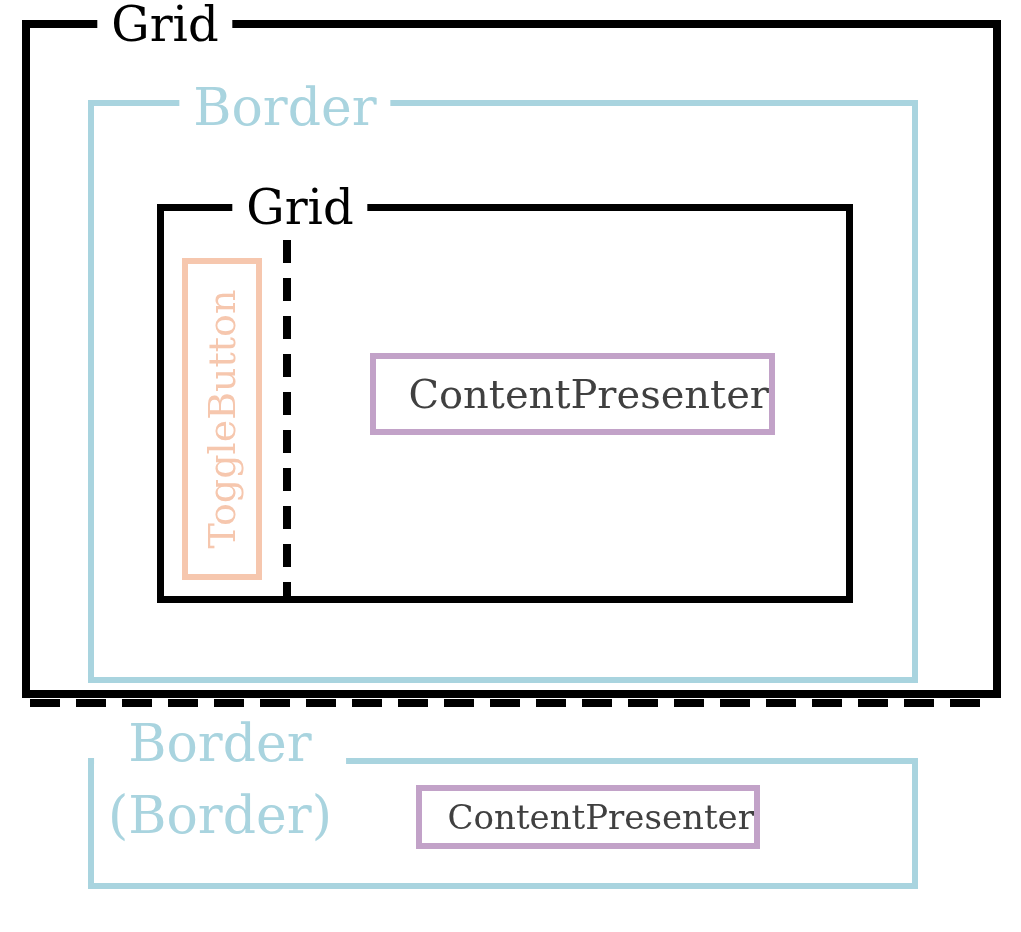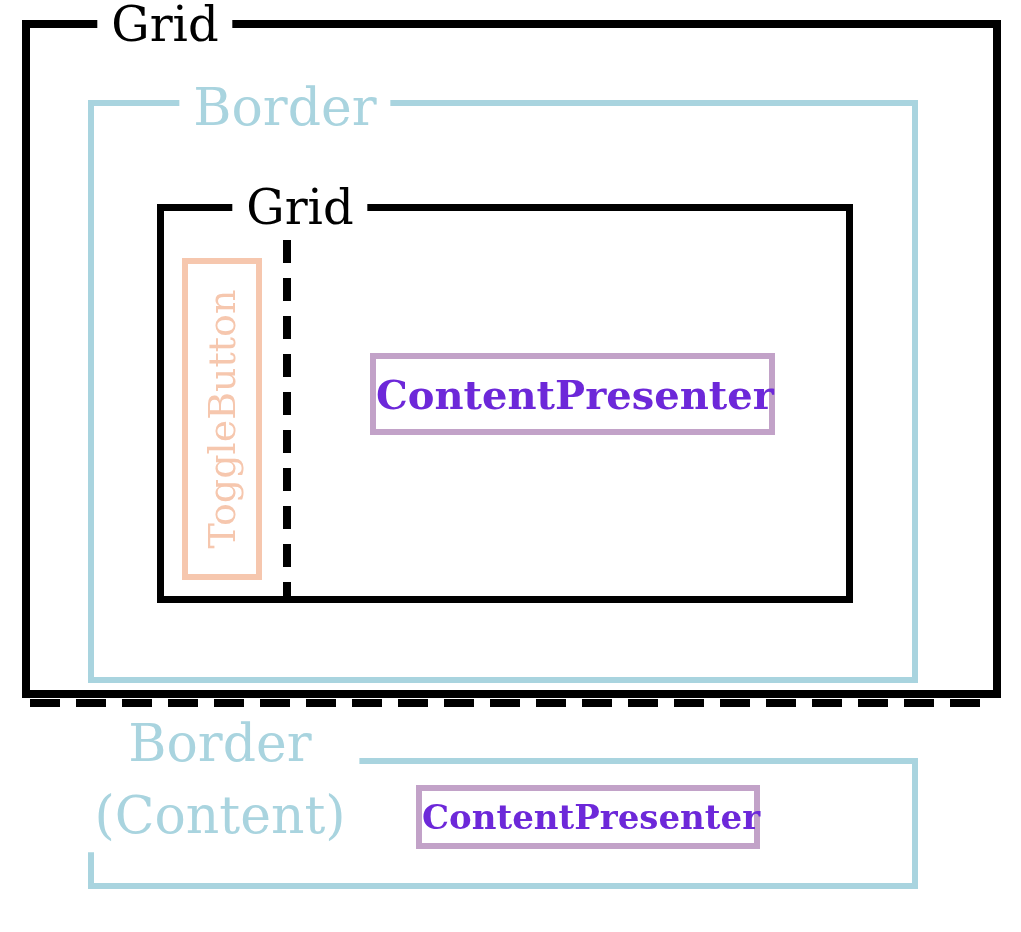--- a/index.html
+++ b/index.html
@@ -78,26 +78,25 @@
     color: #F6C7AE;
     font-size: 38px;
     line-height: 60px;
     text-align: center;
     white-space: nowrap;
   }
 
   
   .content-presenter {
     border: 6px solid #C2A2C8;
-    color: #6d28d9;
+    color: #404040;
     display: flex;
     align-items: center;
-    justify-content: flex-start;
+    justify-content: flex-end;
     white-space: nowrap;
-    font-weight: bold;
   }
   .cp-header { left: 206px; top: 142px; width: 405px; height: 82px; font-size: 40px; }
   .cp-content { left: 322px; top: 21px; width: 344px; height: 64px; font-size: 34px; }
 
   
   .border-content {
     left: 58px; top: 730px; width: 830px; height: 131px;
     border: 6px solid #A9D4DF;
   }
   .border-content > .legend.blue { left: 126px; top: 16px; }
@@ -133,21 +132,21 @@
           <span>ContentPresenter</span>
         </div>
 
       </div>
     </div>
 
     <div class="box border-content">
 
       <div class="legend blue">
         <div>Border</div>
-        <div>(Content)</div>
+        <div>(Border)</div>
       </div>
 
       <div class="box content-presenter cp-content">
         <span>ContentPresenter</span>
       </div>
 
     </div>
 
   </div>
 </div>

